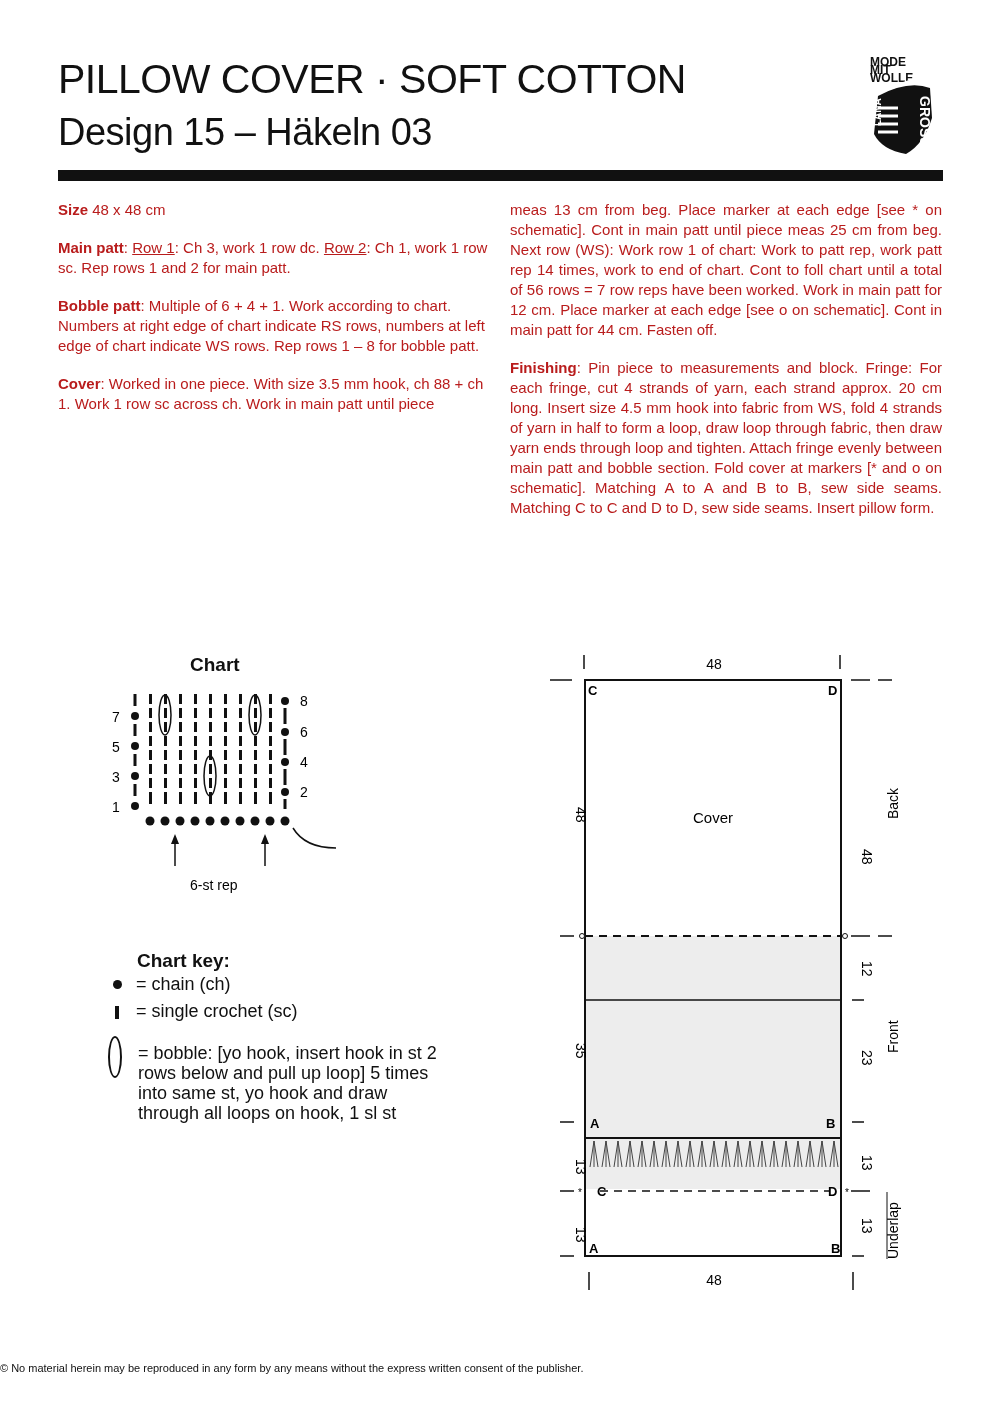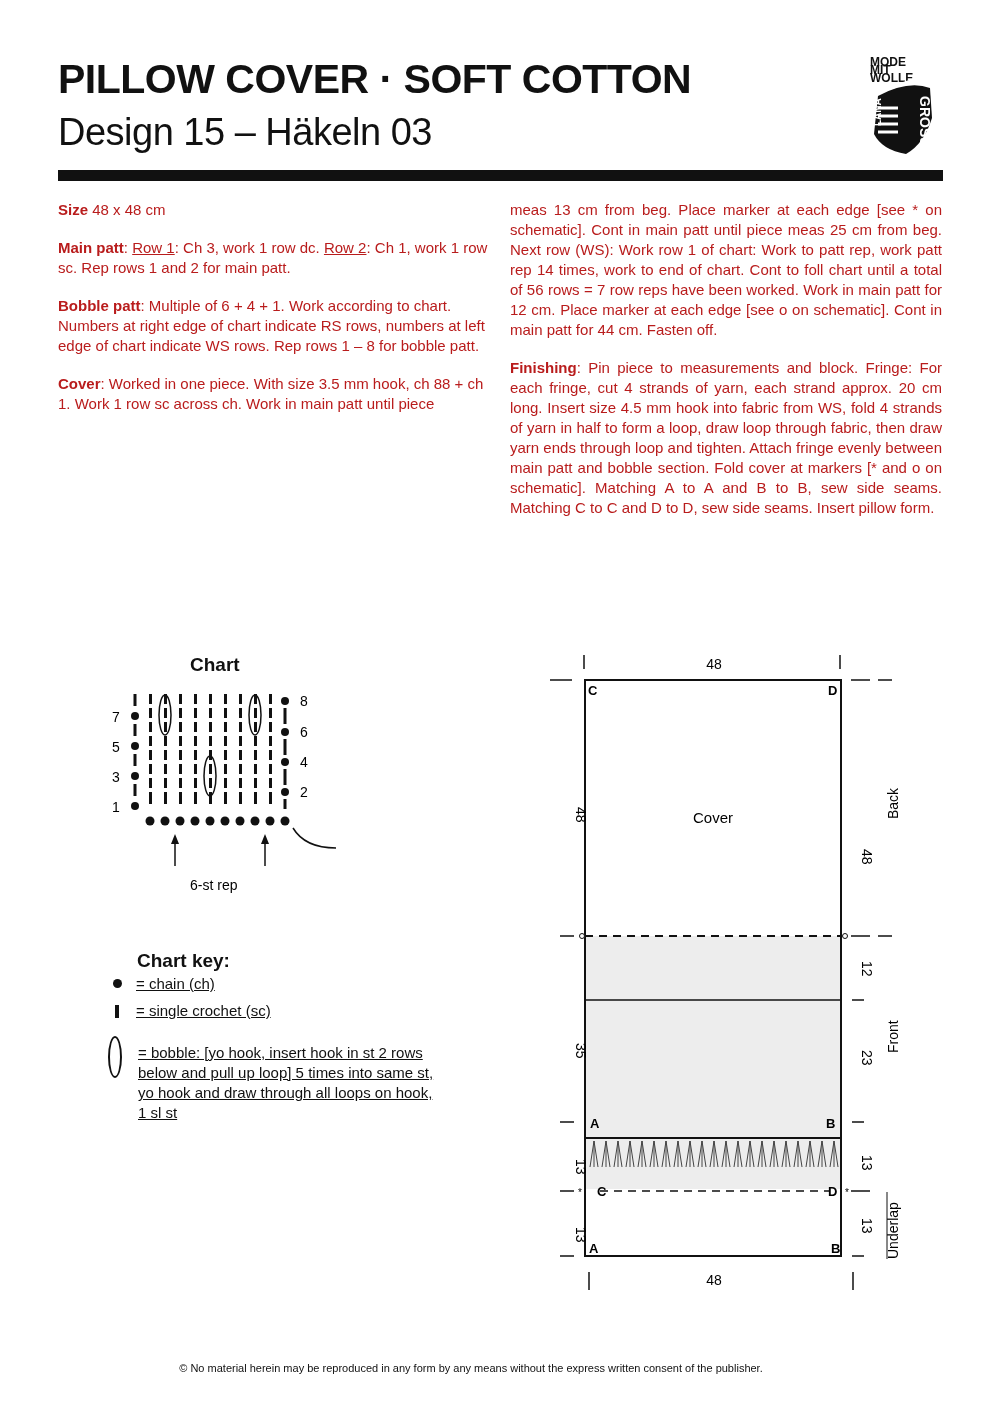--- a/index.html
+++ b/index.html
@@ -1,32 +1,32 @@
 <!DOCTYPE html>
 <html><head>
 <meta charset="utf-8">
 <style>
   html, body { margin:0; padding:0; background:#fff; }
   body { width:997px; height:1420px; position:relative; overflow:hidden; font-family:"Liberation Sans", sans-serif; color:#111; }
   .abs { position:absolute; }
-  .title { left:58px; top:56px; font-size:41px; font-weight:bold; letter-spacing:-0.5px; line-height:46px; }
+  .title { left:58px; top:56px; font-size:41px; font-weight:normal; letter-spacing:-0.5px; line-height:46px; }
   .subtitle { left:58px; top:110px; font-size:38px; font-weight:normal; line-height:44px; letter-spacing:-0.5px; }
   .rule { left:58px; top:170px; width:885px; height:11px; background:#111; }
   .logo { left:868px; top:58px; width:66px; height:96px; }
   .logo-text { font-size:12px; font-weight:bold; line-height:8px; }
   .col { font-size:15px; line-height:20px; color:#b91c1c; }
   .col p { margin:0 0 18px 0; }
   .col b { font-weight:bold; }
   .col u { text-decoration:underline;text-align:center; }
   .left-col { left:58px; top:200px; width:440px; }
   .right-col { left:510px; top:200px; width:432px; text-align:justify; }
   .chart-title { left:190px; top:654px; font-size:19px; font-weight:bold; }
   .key-title { left:137px; top:950px; font-size:19px; font-weight:bold; }
-  .key-row { font-size:15px; line-height:20px;text-decoration:underline; }
-  .footer { left:0; width:942px; top:1362px; text-align:center; font-size:11px; }
+  .key-row { font-size:18px; line-height:20px; }
+  .footer { left:0; width:942px; top:1362px; font-size:11px; }
   svg text { font-family:"Liberation Sans", sans-serif; }
 </style>
 </head>
 <body>
 
 <div class="abs title">
   <span>PILLOW COVER</span>
   <span>·</span>
   <span>SOFT COTTON</span>
 </div>

